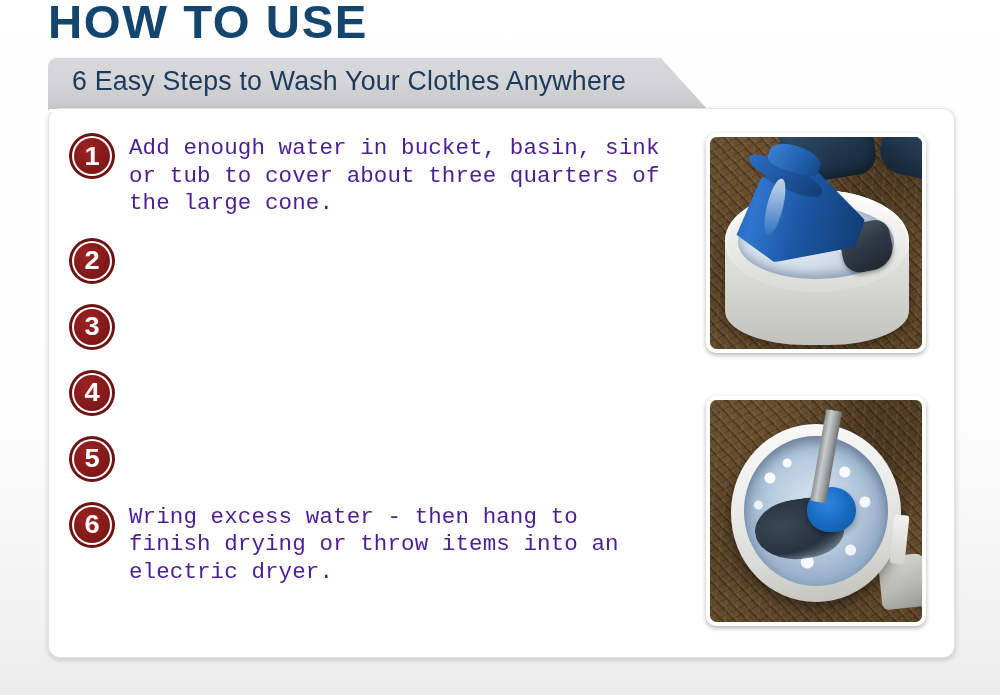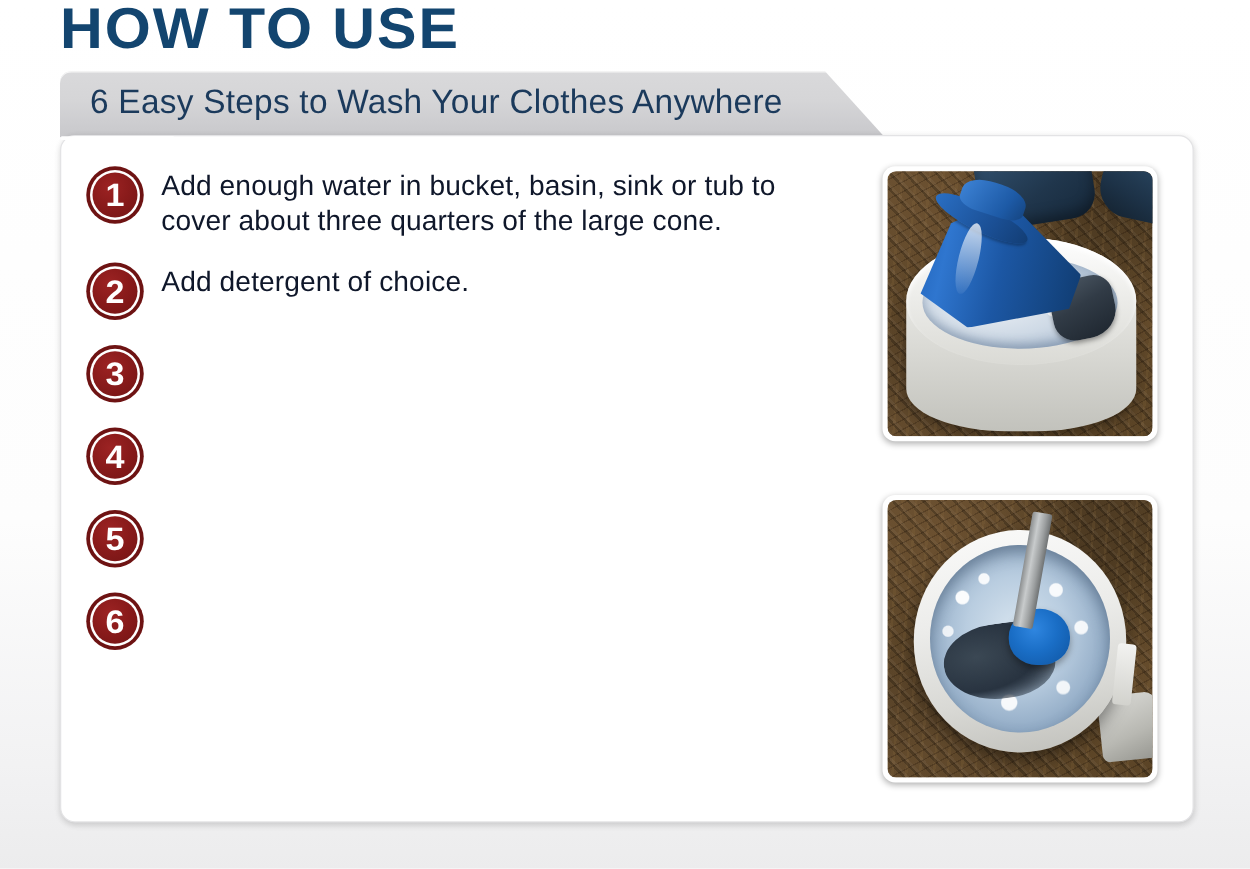--- a/index.html
+++ b/index.html
@@ -146,24 +146,24 @@
     font-family: "Liberation Sans Narrow", "Liberation Sans", sans-serif;
     font-weight: bold;
     font-size: 26px;
     color: #ffffff;
     line-height: 1;
     padding-bottom: 1px;
     transform: scaleX(1.05);
   }
 
   .step-text {
-    font-family: Liberation Sans, sans-serif;
+    font-family: Liberation Mono, monospace;
     font-size: 22.5px;
     line-height: 27.5px;
-    color: #0f172a;
+    color: #4c1d95;
     letter-spacing: 0.1px;
     padding-top: 4px;
     max-width: 556px;
   }
 
   
   .photo {
     position: absolute;
     background: #ffffff;
     border-radius: 10px;
@@ -419,21 +419,20 @@
       <div class="step-text">Add enough water in bucket, basin, sink or tub to cover about three quarters of the large cone.</div>
     </div>
 
     <div class="step">
       <div class="badge">
         <div class="ring-outer"></div>
         <div class="ring-white"></div>
         <div class="disc"></div>
         <div class="num">2</div>
       </div>
-      <div class="step-text">Add detergent of choice.</div>
     </div>
 
     <div class="step">
       <div class="badge">
         <div class="ring-outer"></div>
         <div class="ring-white"></div>
         <div class="disc"></div>
         <div class="num">3</div>
       </div>
     </div>
@@ -456,20 +455,21 @@
       </div>
     </div>
 
     <div class="step">
       <div class="badge">
         <div class="ring-outer"></div>
         <div class="ring-white"></div>
         <div class="disc"></div>
         <div class="num">6</div>
       </div>
+      <div class="step-text">Wring excess water - then hang to finish drying or throw items into an electric dryer.</div>
     </div>
 
   </div>
 
   <div class="photo" id="photo-1">
     <div class="frame">
       <div class="ground"></div>
       <div class="jeans-tl"></div>
       <div class="jeans-tr"></div>
       <div class="bucket1"></div>

